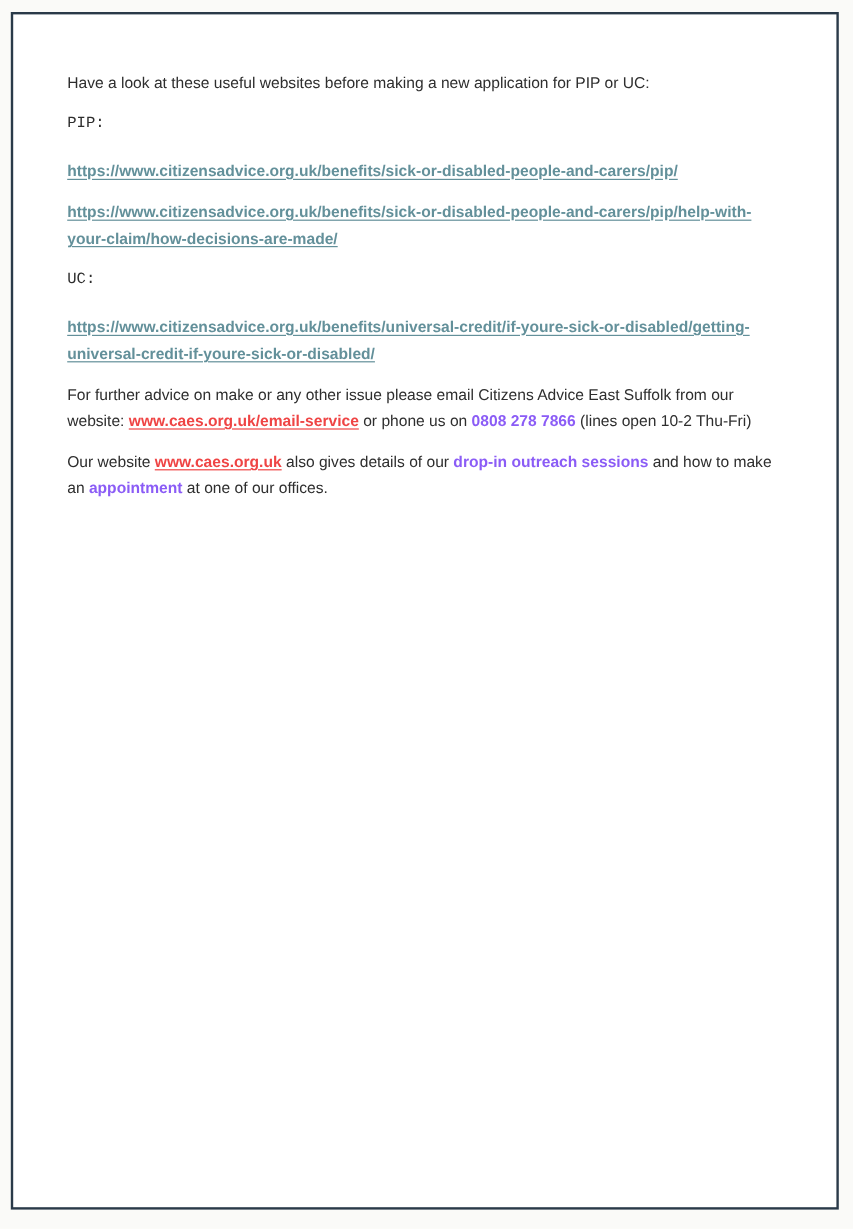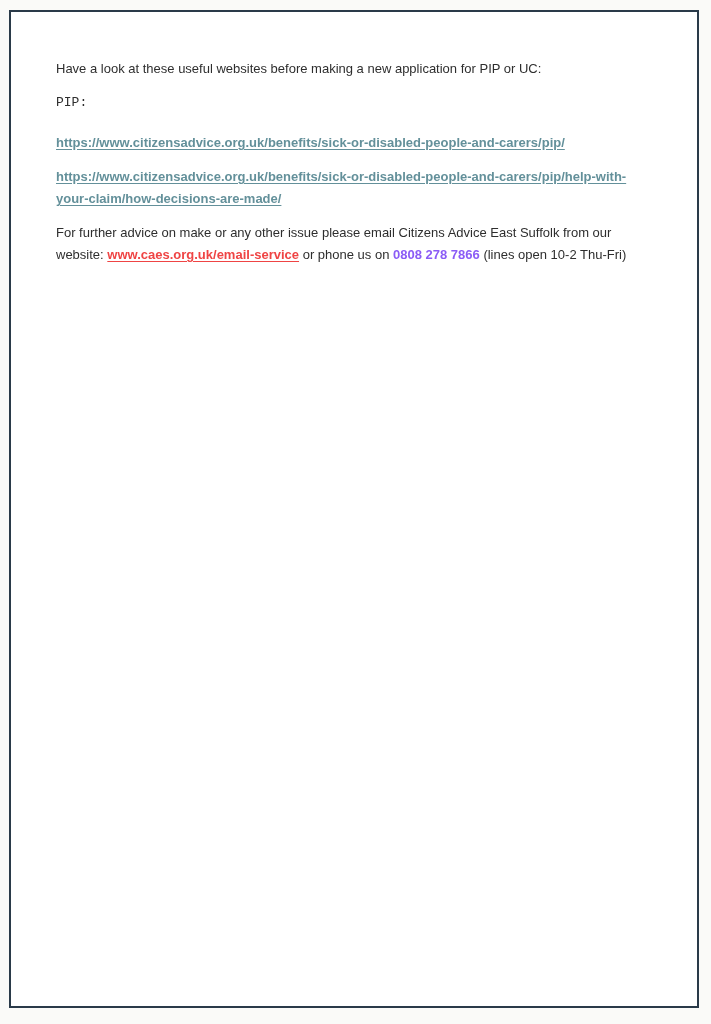--- a/index.html
+++ b/index.html
@@ -63,21 +63,24 @@
     <div class="content">
 
       <p>Have a look at these useful websites before making a new application for PIP or UC:</p>
 
       <p class="label-para">PIP:</p>
 
       <p><a href="#" class="teal-link">https://www.citizensadvice.org.uk/benefits/sick-or-disabled-people-and-carers/pip/</a></p>
 
       <p><a href="#" class="teal-link">https://www.citizensadvice.org.uk/benefits/sick-or-disabled-people-and-carers/pip/help-with-your-claim/how-decisions-are-made/</a></p>
 
+      <p class="label-para">UC:</p>
 
 
+      <p><a href="#" class="teal-link">https://www.citizensadvice.org.uk/benefits/universal-credit/if-youre-sick-or-disabled/getting-universal-credit-if-youre-sick-or-disabled/</a></p>
 
       <p><span>For further advice on make or any other issue please email Citizens Advice East Suffolk from our website: </span><a href="#" class="blue-link">www.caes.org.uk/email-service</a><span> or phone us on </span><strong>0808 278 7866</strong><span> (lines open 10-2 Thu-Fri)</span></p>
 
+      <p><span>Our website </span><a href="#" class="blue-link">www.caes.org.uk</a><span> also gives details of our </span><strong>drop-in outreach sessions</strong><span> and how to make an </span><strong>appointment</strong><span> at one of our offices.</span></p>
 
     </div>
   </div>
 </div>
 
 </body></html>

